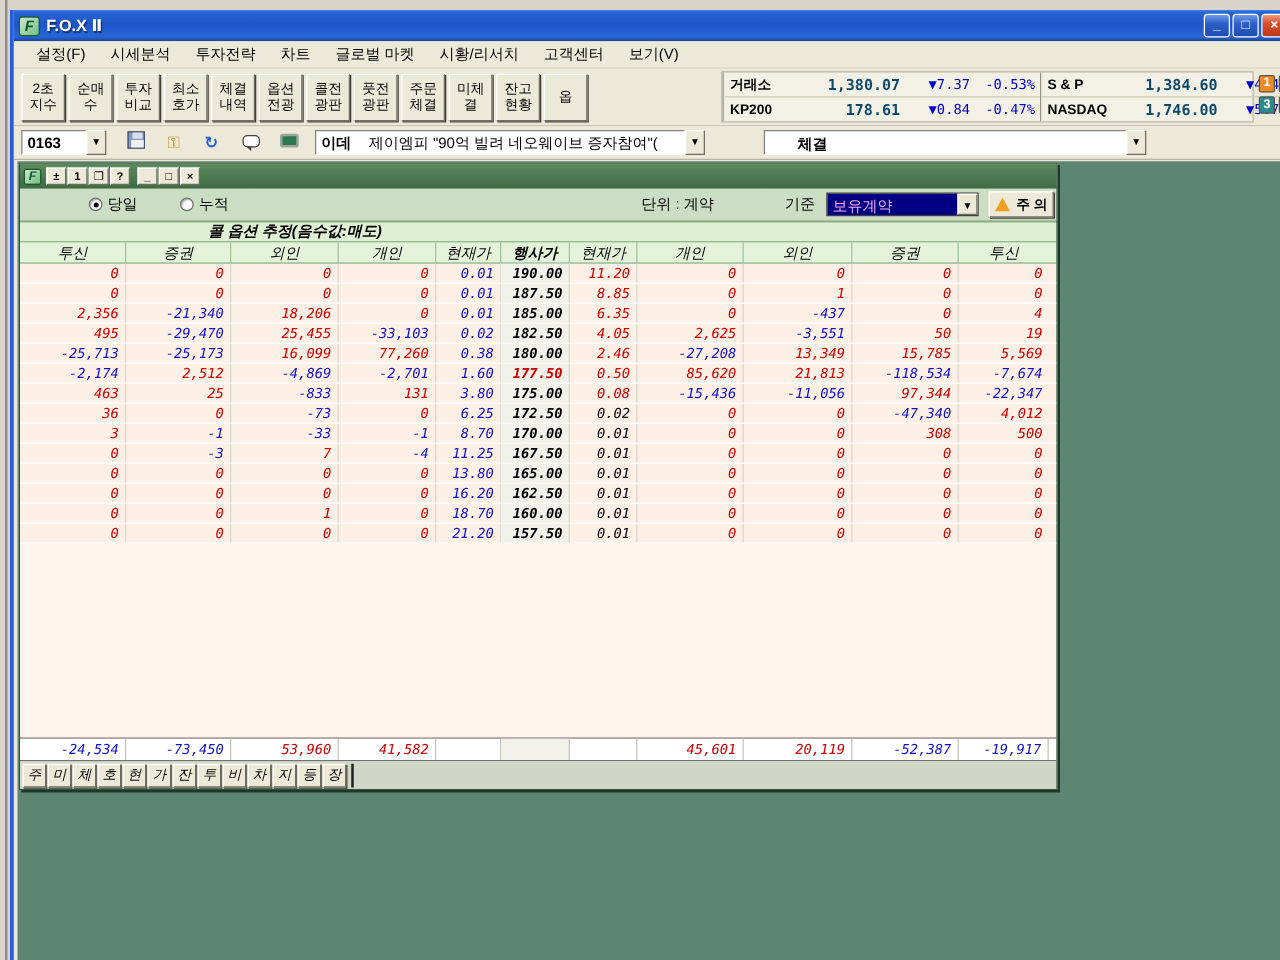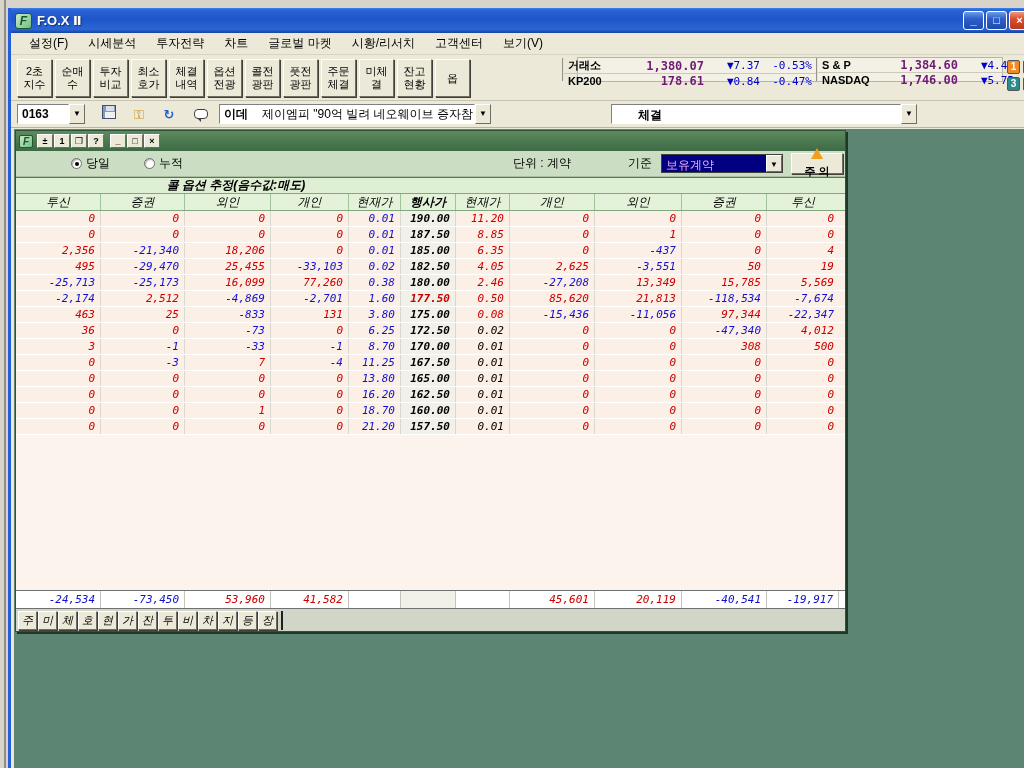--- a/index.html
+++ b/index.html
@@ -18,43 +18,43 @@
   .winbtn { width:21px; height:19px; border:1px solid #fff; border-radius:3px; color:#fff; font-size:11px; font-weight:bold; text-align:center; line-height:17px; background:linear-gradient(180deg,#6E9BE8,#2E5FC8 40%,#1E4CB0); }
   .winbtn.close { background:linear-gradient(180deg,#F0997C,#DA4F2E 40%,#B83A1C); }
 
   .menubar { height:22px; background:#ECE9D8; border-bottom:1px solid #D8D4C4; display:flex; align-items:center; padding-left:8px; gap:0; }
   .menu-item { padding:3px 10px; font-size:12px; color:#000; }
 
   .toolbar { height:46px; border-bottom:1px solid #C8C4B4; position:relative; background:#ECE9D8; }
   .tb-buttons { position:absolute; left:6px; top:4px; display:flex; gap:3px; }
   .tb-btn { min-width:35px; height:38px; background:#ECE9D8; border:1px solid; border-color:#FFFFFF #6F6D61 #6F6D61 #FFFFFF; box-shadow:1px 1px 0 #403F38; font-size:11px; line-height:13px; text-align:center; display:flex; flex-direction:column; justify-content:center; padding:1px 3px; color:#000; }
 
-  .indices { position:absolute; left:566px; top:2px; width:426px; height:25px; display:flex; background:#F3F1E6; border:1px solid #B8B4A4;justify-content:center; }
+  .indices { position:absolute; left:566px; top:2px; width:426px; height:41px; display:flex; background:#F3F1E6; border:1px solid #B8B4A4; }
   .idx-group { flex:1; display:flex; flex-direction:column; border-left:2px groove #E8E4D4; }
   .idx-row { flex:1; display:flex; align-items:center; padding:0 4px; border-bottom:1px solid #CDC9B9; font-family:"DejaVu Sans Mono","Liberation Mono",monospace; }
   .idx-row:last-child { border-bottom:none; }
   .idx-name { width:60px; font-size:11px; font-weight:bold; color:#000; font-family:"Liberation Sans",sans-serif; }
-  .idx-val { width:76px; text-align:right; font-size:12px; font-weight:bold; color:#701a75; }
+  .idx-val { width:76px; text-align:right; font-size:12px; font-weight:bold; color:#0c4a6e; }
   .idx-chg { width:56px; text-align:right; font-size:11px; color:#0000C8; }
   .idx-pct { width:52px; text-align:right; font-size:11px; color:#0000C8; }
 
   .quick-slots { position:absolute; left:996px; top:5px; width:40px; display:flex; flex-wrap:wrap; gap:3px; }
   .slot { width:13px; height:14px; border:1px solid #555; border-radius:2px; color:#fff; font-size:10px; font-weight:bold; text-align:center; line-height:12px; }
   .slot1 { background:#F08A24; }
   .slot2 { background:#A8A8A0; }
   .slot3 { background:#2E8B8B; }
   .slot4 { background:#6FA06F; }
 
   .commandbar { height:27px; background:#ECE9D8; border-bottom:1px solid #B8B4A4; position:relative; }
   .combo { position:absolute; display:flex; height:20px; top:3px; }
   .combo .field { background:#fff; border:1px solid; border-color:#808080 #fff #fff #808080; font-size:12px; font-weight:bold; padding:2px 4px; flex:1; overflow:hidden; white-space:nowrap; }
   .drop-btn { width:16px; background:#ECE9D8; border:1px solid; border-color:#fff #6F6D61 #6F6D61 #fff; font-size:8px; text-align:center; line-height:18px; color:#000; }
   .code-combo { left:6px; width:68px; }
   .cb-icon { position:absolute; top:4px; width:20px; height:18px; text-align:center; }
-  .news-combo { left:208px; width:272px; }
+  .news-combo { left:241px; width:312px; }
   .news-field { display:flex; gap:14px; align-items:center; }
   .news-src { font-weight:bold; }
   .news-txt { font-weight:normal; font-size:12px; }
   .sm-btn { position:absolute; top:3px; height:20px; background:#ECE9D8; border:1px solid; border-color:#fff #6F6D61 #6F6D61 #fff; box-shadow:1px 1px 0 #403F38; font-size:11px; text-align:center; padding:3px 6px; color:#000;margin-top:45px; }
   .feed-combo { left:600px; width:306px; }
   .feed-combo .field { padding-left:26px; }
 
   
   .workspace { position:absolute; left:3px; top:121px; right:0; bottom:0; background:#5C8673; }
 
@@ -70,21 +70,21 @@
   .options-row { height:26px; background:#CBDEC3; border-bottom:1px solid #A8C0A0; display:flex; align-items:center; position:relative; font-size:12px; }
   .radio { display:flex; align-items:center; gap:4px; }
   .radio-circle { width:11px; height:11px; border-radius:50%; background:#fff; border:1px solid #707070; box-shadow:inset 1px 1px 1px #B0B0B0; position:relative; }
   .radio-circle.checked:after { content:""; position:absolute; left:3px; top:3px; width:4px; height:4px; border-radius:50%; background:#000; }
   .radio-daily { position:absolute; left:55px; }
   .radio-cum { position:absolute; left:128px; }
   .unit-label { position:absolute; left:497px; font-size:12px; color:#000; }
   .basis-label { position:absolute; left:612px; font-size:12px; color:#000; }
   .basis-combo { position:absolute; left:645px; top:3px; width:122px; height:19px; display:flex; border:1px solid #404040; }
   .basis-value { flex:1; background:#000080; color:#f0abfc; font-size:12px; padding:2px 4px; }
-  .warn-btn { position:absolute; left:775px; top:2px; width:52px; height:21px; background:#ECE9D8; border:1px solid; border-color:#fff #6F6D61 #6F6D61 #fff; box-shadow:1px 1px 0 #403F38; display:flex; align-items:center; justify-content:center; gap:5px; font-size:11px; font-weight:bold;flex-direction:column; }
+  .warn-btn { position:absolute; left:775px; top:2px; width:52px; height:21px; background:#ECE9D8; border:1px solid; border-color:#fff #6F6D61 #6F6D61 #fff; box-shadow:1px 1px 0 #403F38; display:flex; align-items:center; justify-content:center; gap:5px; font-size:11px; font-weight:bold; }
   .warn-tri { width:0; height:0; border-left:6px solid transparent; border-right:6px solid transparent; border-bottom:11px solid #F0A020; position:relative; }
 
   .grid-wrap { border-top:1px solid #4E7B52;font-style:italic; }
   .group-row { display:flex; background:#DFEFD4; border-bottom:1px solid #7FA87F; height:16px; }
   .group-cell { font-size:12px; font-weight:bold; text-align:center; line-height:15px; color:#000; }
   .group-call { width:440px; }
   .group-put { width:389px; }
 
   .hdr-row { display:flex; height:17px; background:#E3F2D8; border-bottom:1px solid #7FA87F; }
   .th { font-size:12px; text-align:center; line-height:16px; border-right:1px solid #9FC49A; color:#000; }
@@ -509,21 +509,21 @@
         <div class="totals-row">
             <div class="td c0 neg">-24,534</div>
             <div class="td c1 neg">-73,450</div>
             <div class="td c2 pos">53,960</div>
             <div class="td c3 pos">41,582</div>
             <div class="td c4 blk"></div>
             <div class="td c5 blk"></div>
             <div class="td c6 blk"></div>
             <div class="td c7 pos">45,601</div>
             <div class="td c8 pos">20,119</div>
-            <div class="td c9 neg">-40,541</div>
+            <div class="td c9 neg">-52,387</div>
             <div class="td c10 neg">-19,917</div>
           </div>
         <div class="tabbar">
             <div class="tab-btn">주</div>
             <div class="tab-btn">미</div>
             <div class="tab-btn">체</div>
             <div class="tab-btn">호</div>
             <div class="tab-btn">현</div>
             <div class="tab-btn">가</div>
             <div class="tab-btn">잔</div>

